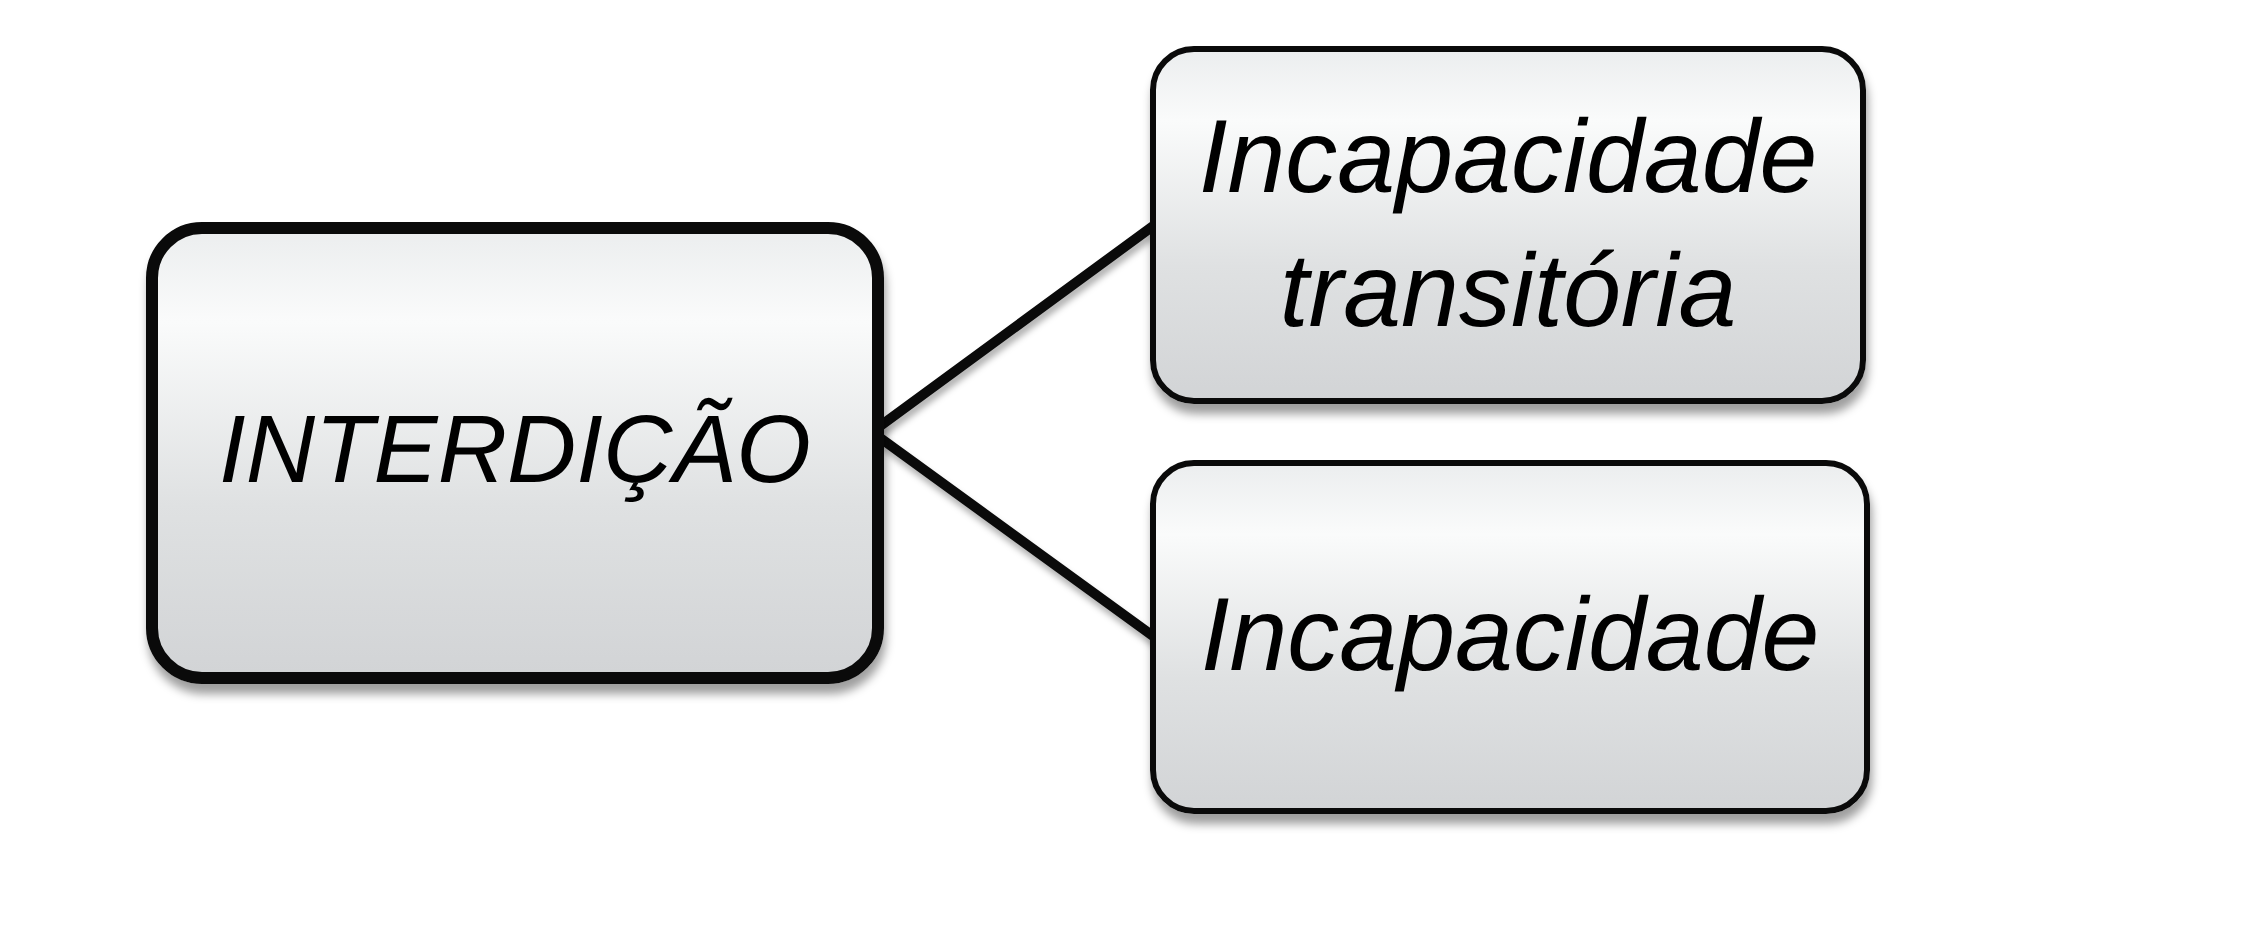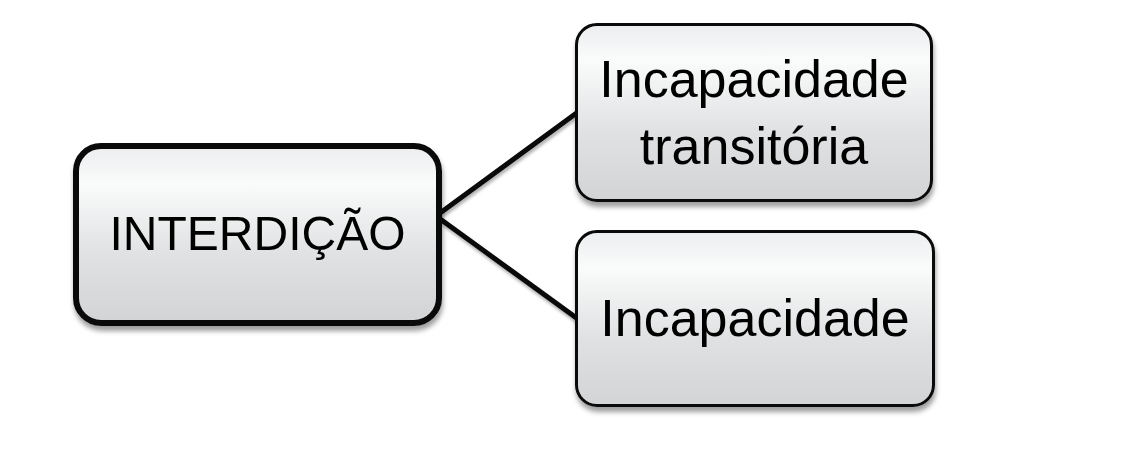--- a/index.html
+++ b/index.html
@@ -40,30 +40,31 @@
     text-align: center;
     color: var(--color-text, #000000);
     background: linear-gradient(180deg,
       var(--color-node-fill-top, #eceeef) 0%,
       var(--color-node-fill-upper, #fafbfb) 20%,
       var(--color-node-fill-lower, #dfe1e2) 62%,
       var(--color-node-fill-bottom, #d2d4d6) 100%);
     border-style: solid;
     border-color: var(--color-node-border, #0a0a0a);
     box-shadow: 1px 5px 5px rgba(0,0,0,0.38);
+    font-style: italic;
   }
   .node .line {
     display: block;
     white-space: nowrap;
   }
   .node-root {
     left: 73px;
-    top: 143px;
+    top: 111px;
     width: 369px;
-    height: 183px;
+    height: 231px;
     border-width: 6px;
     border-radius: 28px;
     font-size: 48px;
     line-height: 1.35;
   }
   .node-child-top {
     left: 575px;
     top: 23px;
     width: 358px;
     height: 179px;

